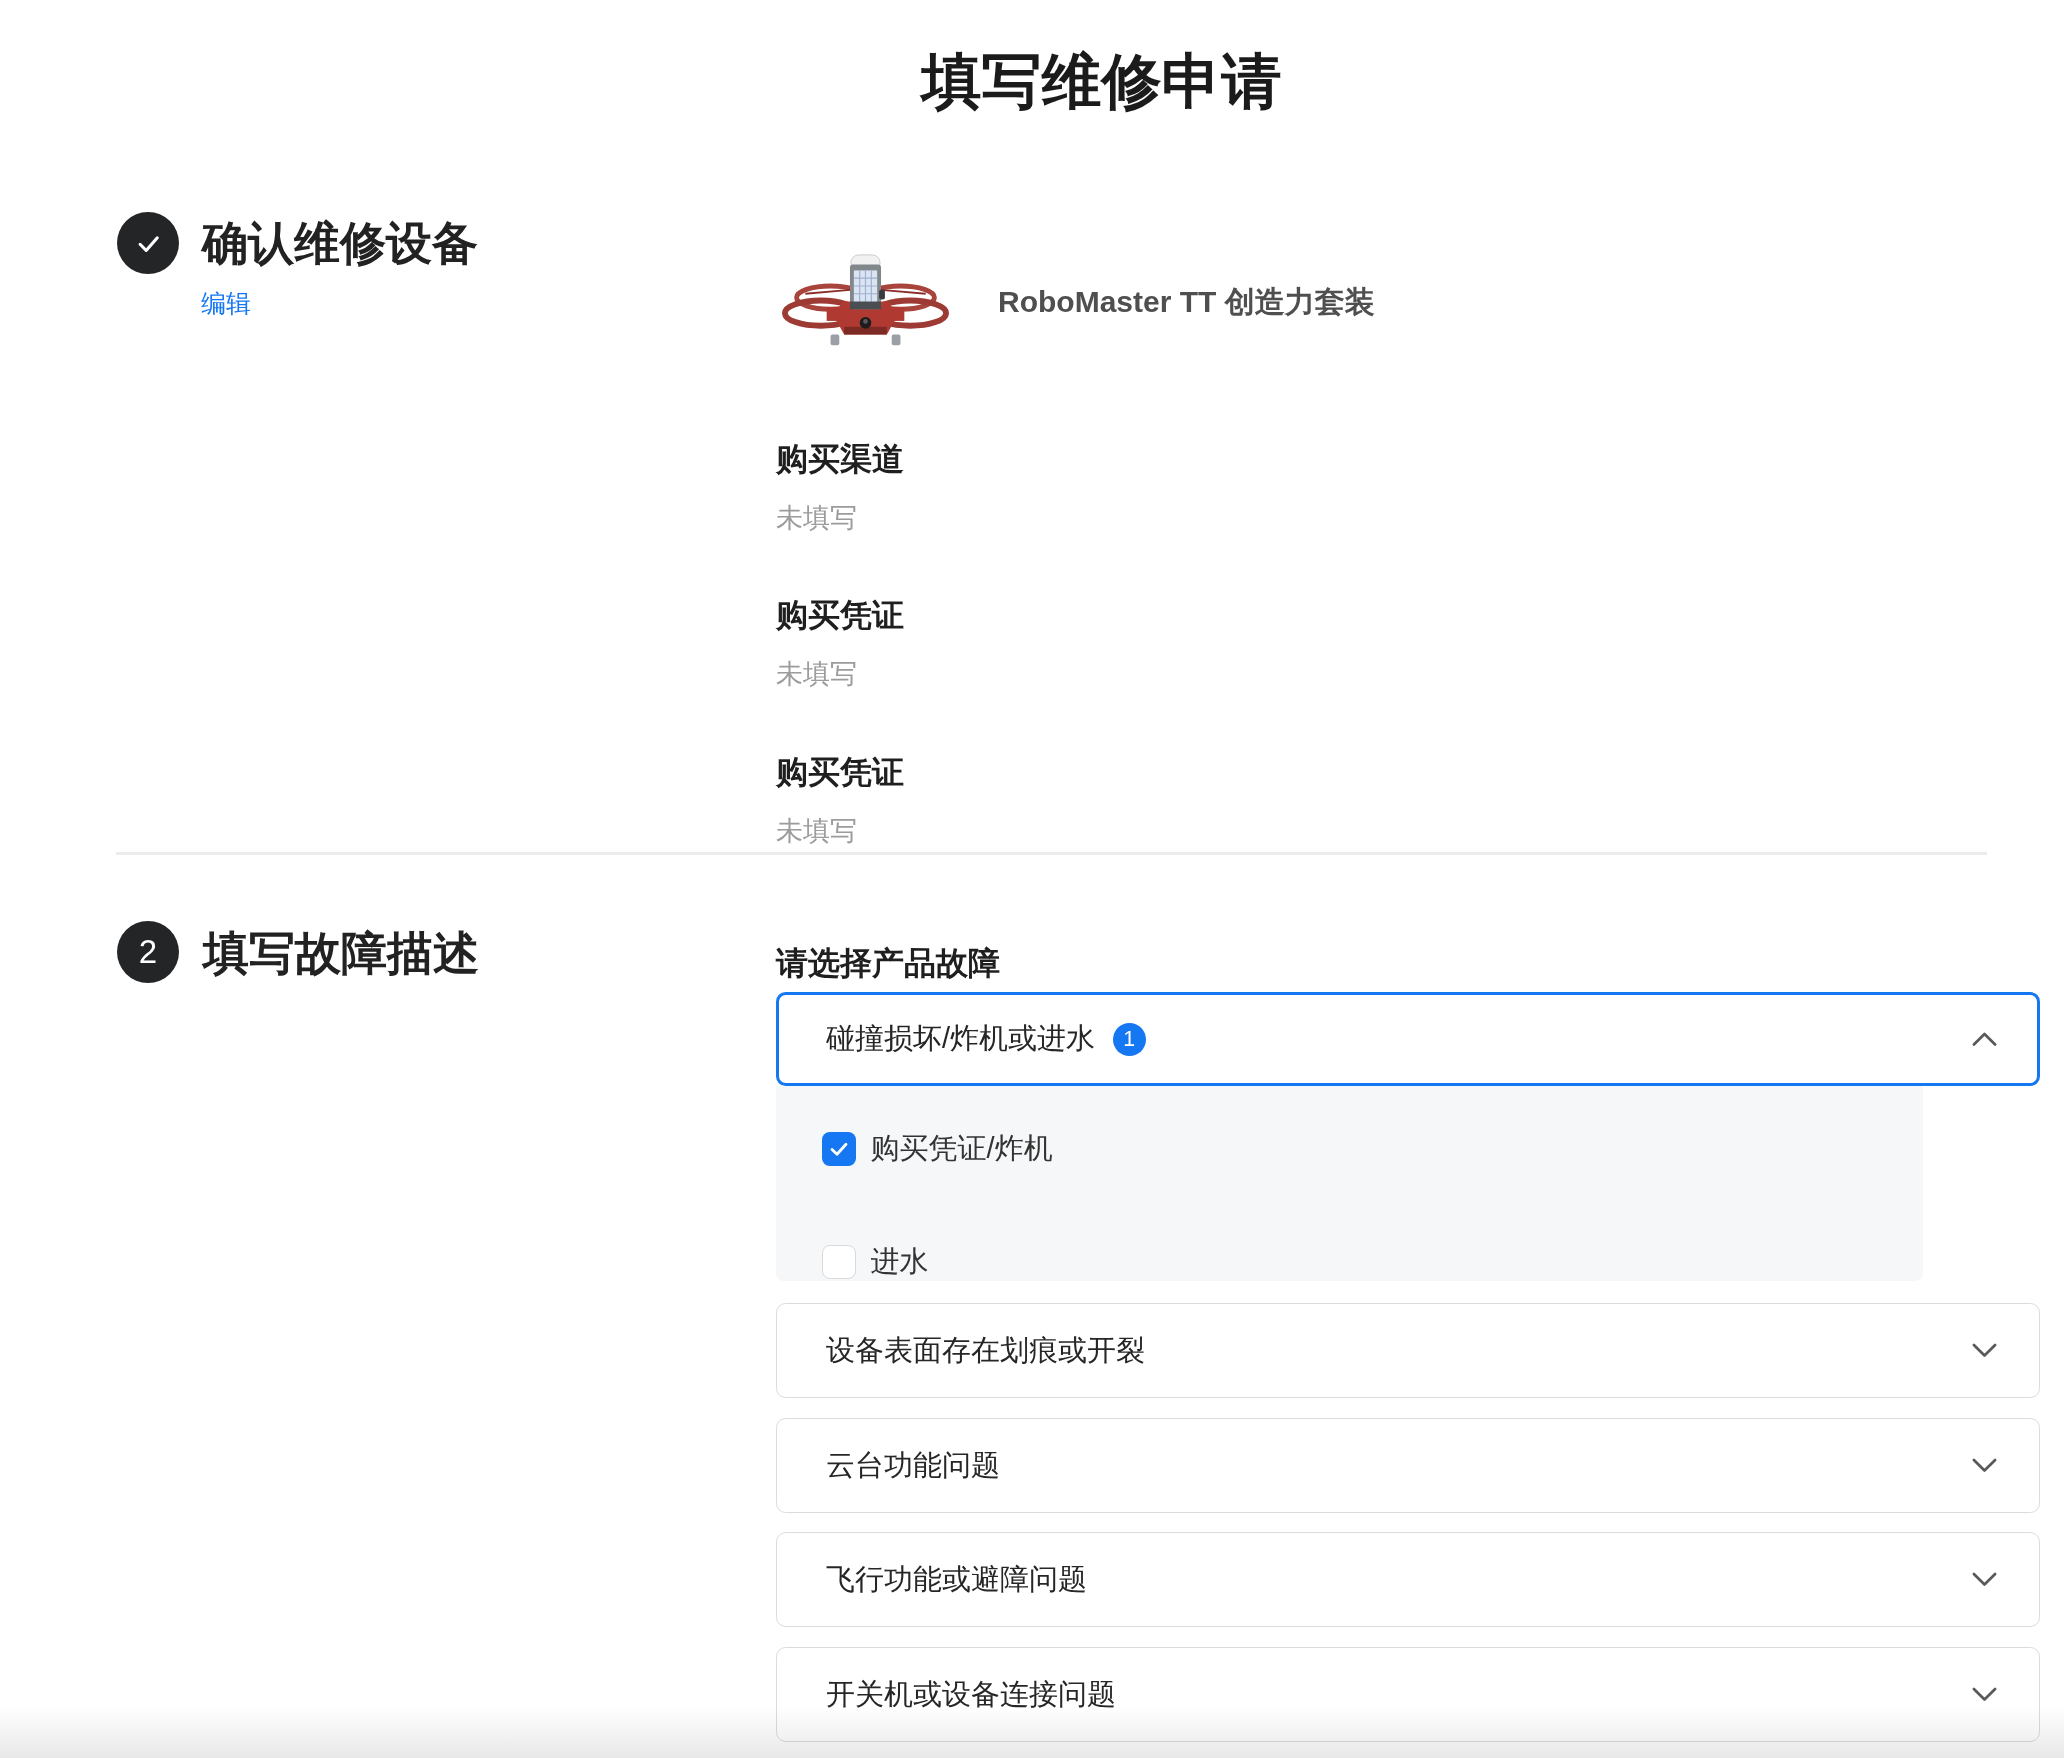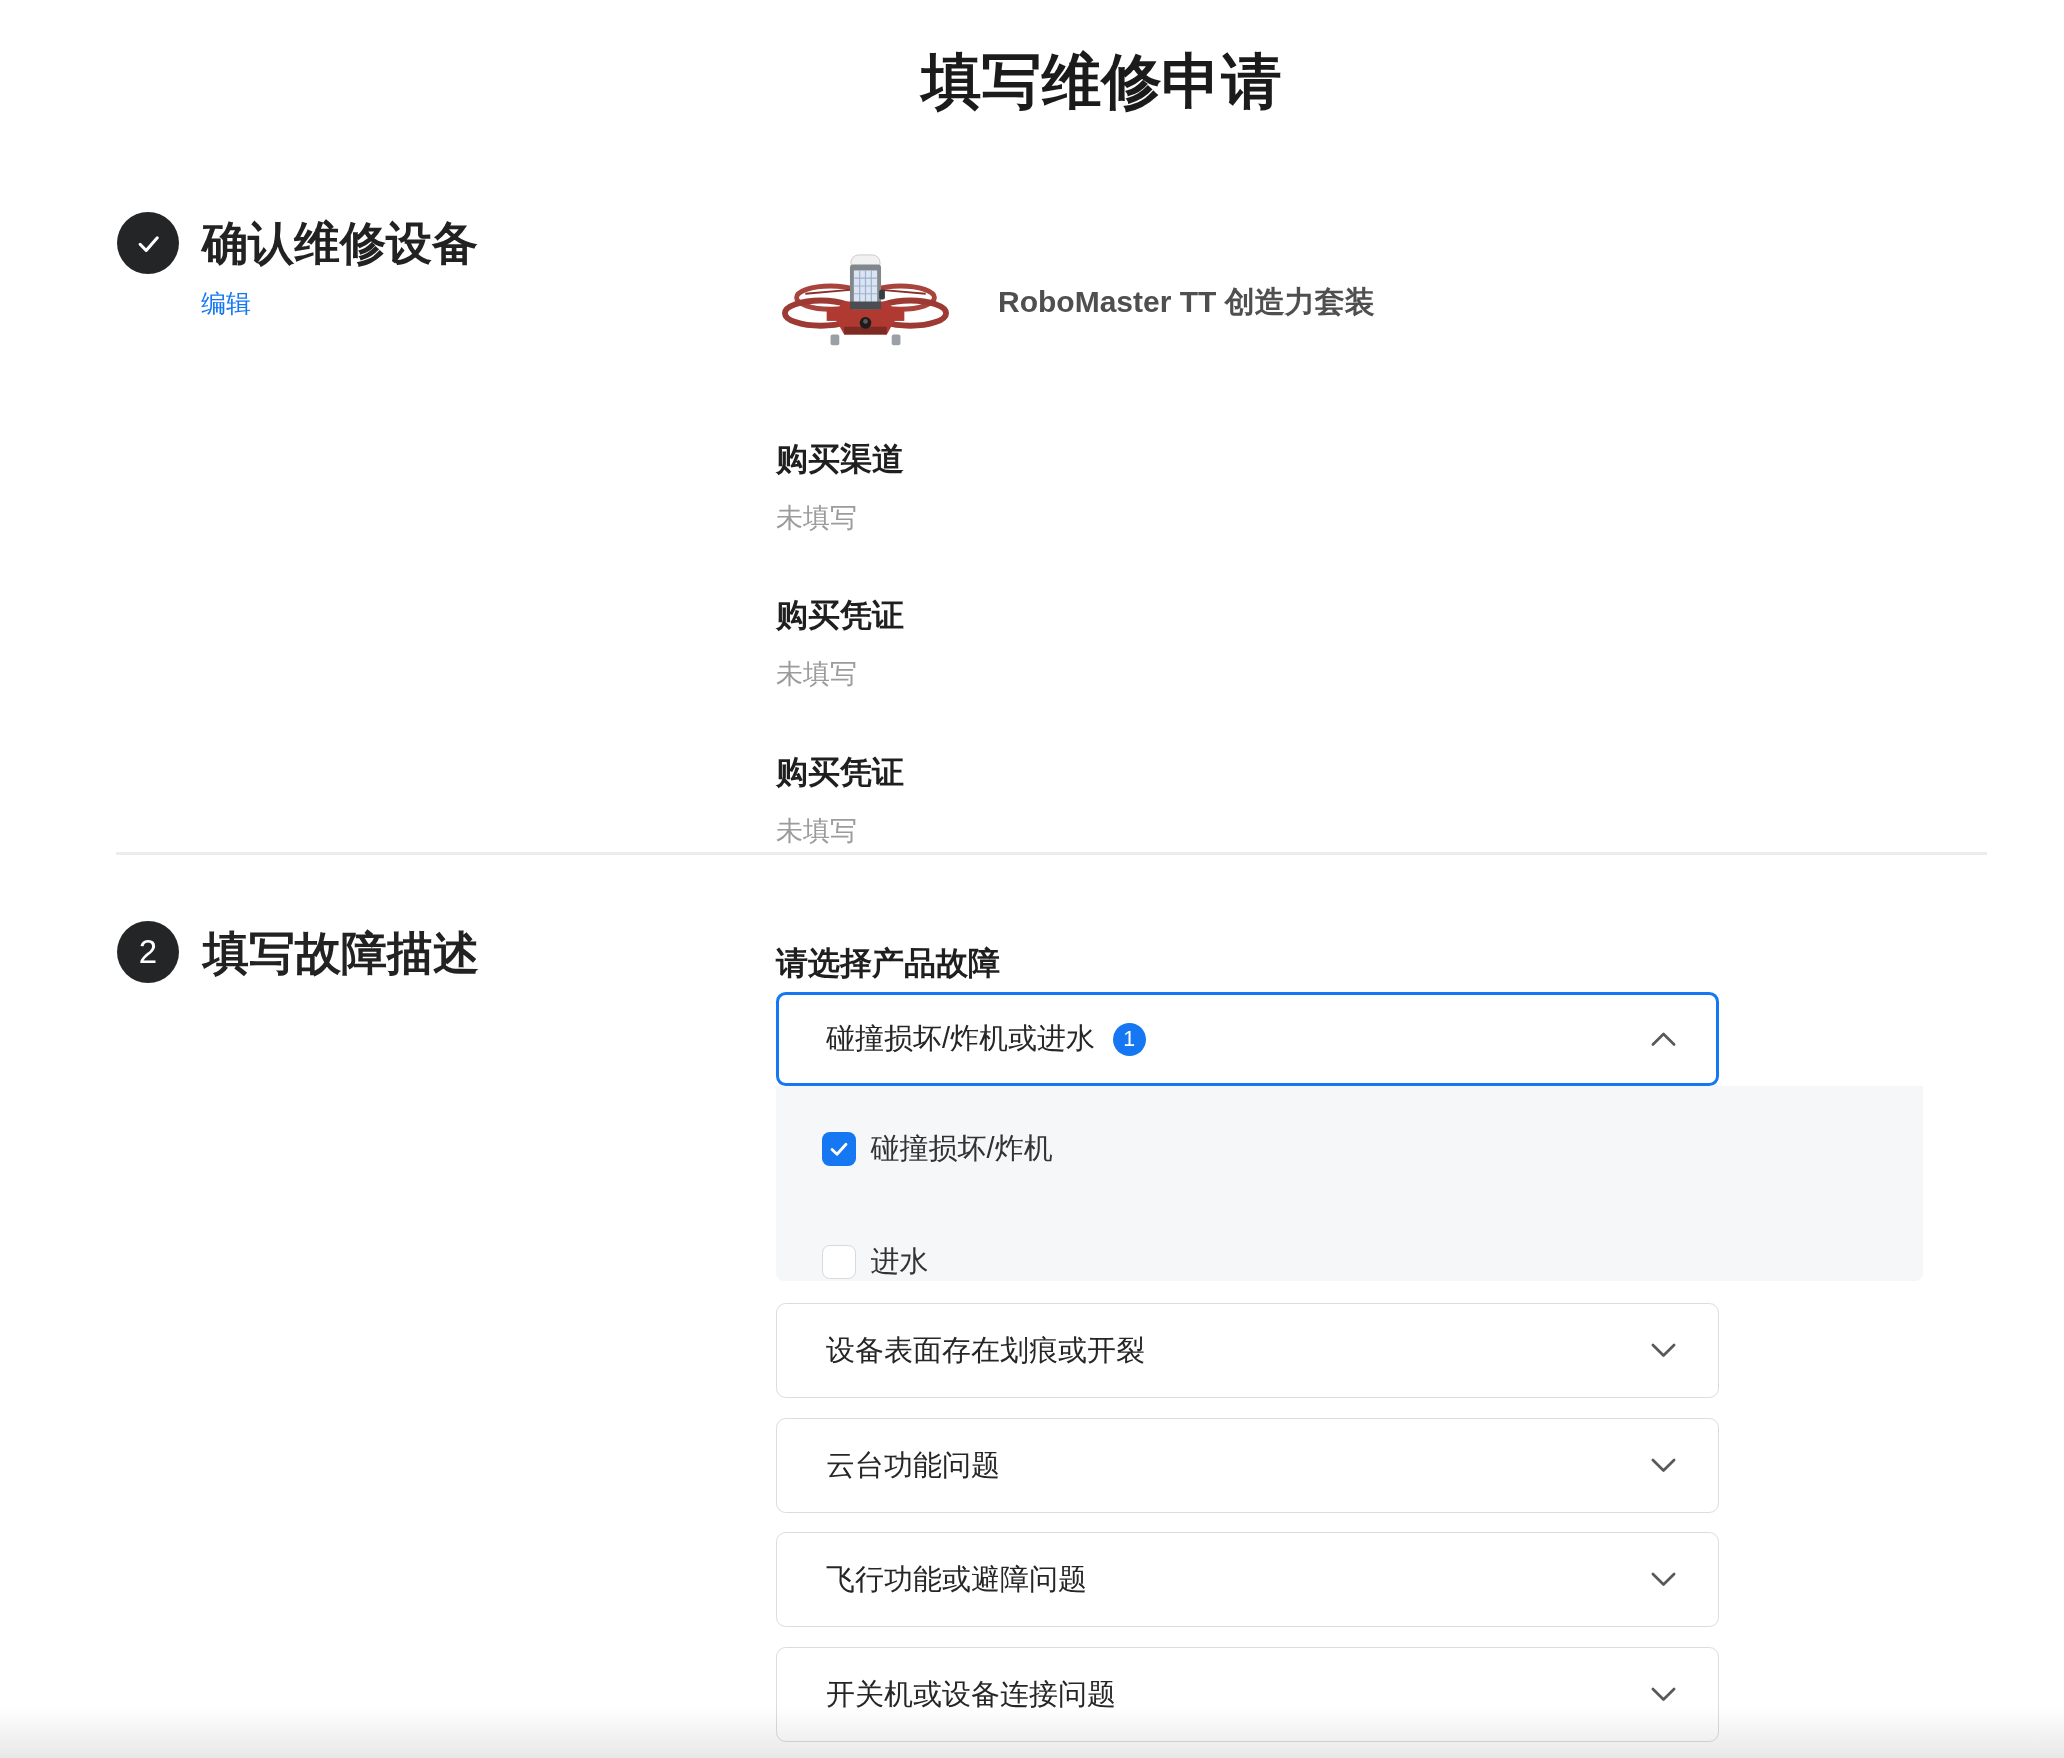--- a/index.html
+++ b/index.html
@@ -26,21 +26,21 @@
   .product-name { left:998px; top:282px; font-size:30px; font-weight:600; color:#4f4f4f; }
 
   .field-label { left:776px; font-size:32px; font-weight:bold; color:#1f1f1f; }
   .field-value { left:776px; font-size:27px; color:#9c9c9c; }
   .fl0 { top:438px; } .fv0 { top:500px; }
   .fl1 { top:594px; } .fv1 { top:656px; }
   .fl2 { top:751px;text-align:right; } .fv2 { top:813px; }
 
   .section-label { left:776px; top:922px; font-size:32px; font-weight:bold; color:#1f1f1f;margin-top:20px; }
 
-  .acc { left:776px; width:943px; height:95px; background:#ffffff;
+  .acc { left:776px; width:1264px; height:95px; background:#ffffff;
          border:1.9px solid #dcdcdc; border-radius:9.7px;
          display:flex; align-items:center; padding:0 41px 0 49px; cursor:pointer; }
   .acc-label { font-size:29px; color:#262626; flex:0 0 auto; }
   .acc-spacer { flex:1 1 auto; }
   .acc.expanded { top:992px; height:94px; border:3.9px solid #1677F2; padding:0 39px 0 47px; }
   .acc.a1 { top:1303px; } .acc.a2 { top:1418px; } .acc.a3 { top:1532px; } .acc.a4 { top:1647px; }
 
   .badge { width:33px; height:33px; border-radius:50%; background:#1677F2; margin-left:17.5px;
            display:flex; align-items:center; justify-content:center;
            color:#ffffff; font-size:21.3px; }
@@ -121,21 +121,21 @@
   </svg>
 </div>
 
 <div class="abs panel">
   <div class="opt-row r0">
     <span class="cbx checked">
       <svg width="24" height="24" viewBox="0 0 24 24">
         <path d="M5 12.5 L10 17.3 L19 7.2" stroke="#ffffff" stroke-width="2.8" fill="none" stroke-linecap="round" stroke-linejoin="round"></path>
       </svg>
     </span>
-    <span class="opt-label">碰撞损坏/炸机</span>
+    <span class="opt-label">购买凭证/炸机</span>
   </div>
   <div class="opt-row r1">
     <span class="cbx unchecked"></span>
     <span class="opt-label">进水</span>
   </div>
 </div>
 
 <div class="abs acc a1">
   <span class="acc-label">设备表面存在划痕或开裂</span>
   <span class="acc-spacer"></span>

